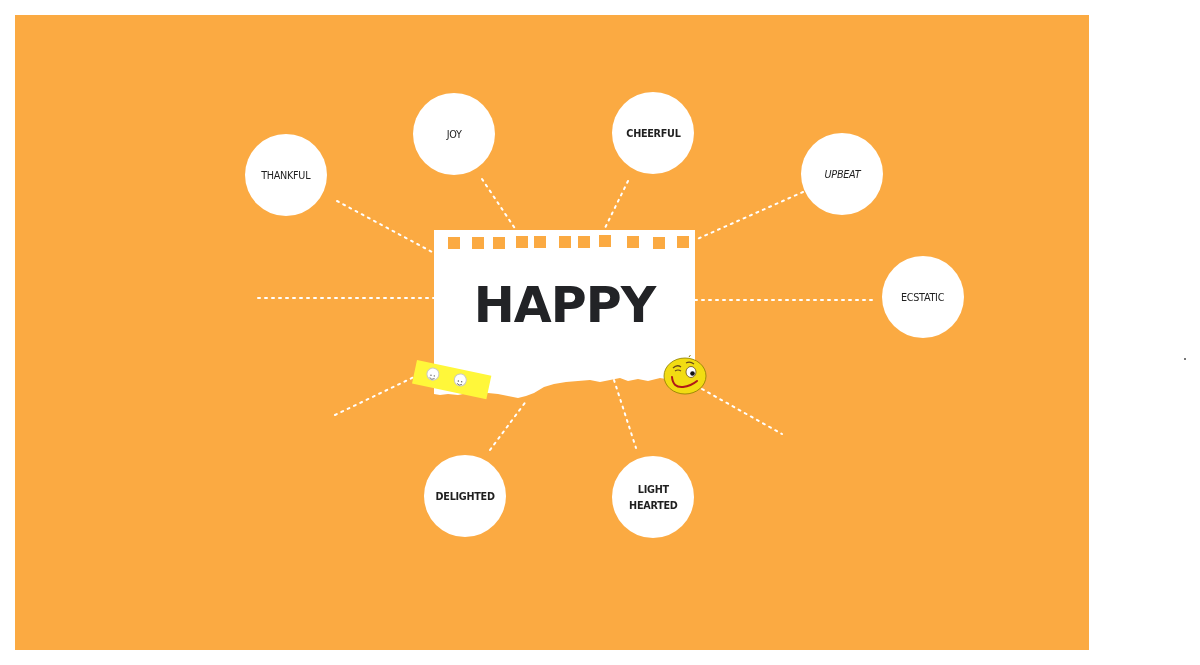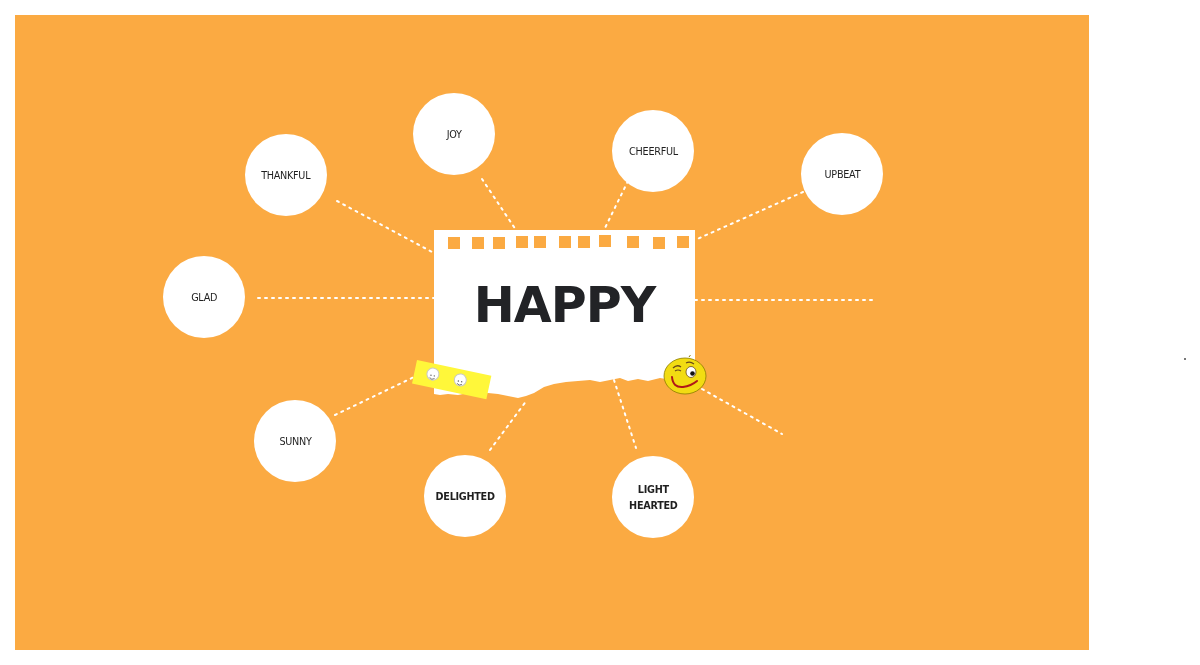--- a/index.html
+++ b/index.html
@@ -185,31 +185,28 @@
       <path d="M9 22 Q10 33 20 32 Q28 31 34 26" stroke="#b01818" stroke-width="2" fill="none" stroke-linecap="round"></path>
     </svg>
   </div>
 
   <div class="bubble" style="left:286px;top:175px;">
     <span>THANKFUL</span>
   </div>
   <div class="bubble" style="left:454px;top:134px;">
     <span>JOY</span>
   </div>
-  <div class="bubble" style="left:653px;top:151px;">
+  <div class="bubble" style="left:653px;top:133px;font-weight:bold;">
     <span>CHEERFUL</span>
   </div>
-  <div class="bubble" style="left:842px;top:174px;">
+  <div class="bubble" style="left:842px;top:174px;font-style:italic;">
     <span>UPBEAT</span>
   </div>
-  <div class="bubble" style="left:204px;top:297px;">
-    <span>GLAD</span>
-  </div>
-  <div class="bubble" style="left:295px;top:441px;">
-    <span>SUNNY</span>
+  <div class="bubble" style="left:923px;top:297px;">
+    <span>ECSTATIC</span>
   </div>
   <div class="bubble" style="left:465px;top:496px;font-weight:bold;">
     <span>DELIGHTED</span>
   </div>
   <div class="bubble" style="left:653px;top:497px;font-weight:bold;">
     <span>LIGHT
 HEARTED</span>
   </div>
 
   <div class="speck"></div>

